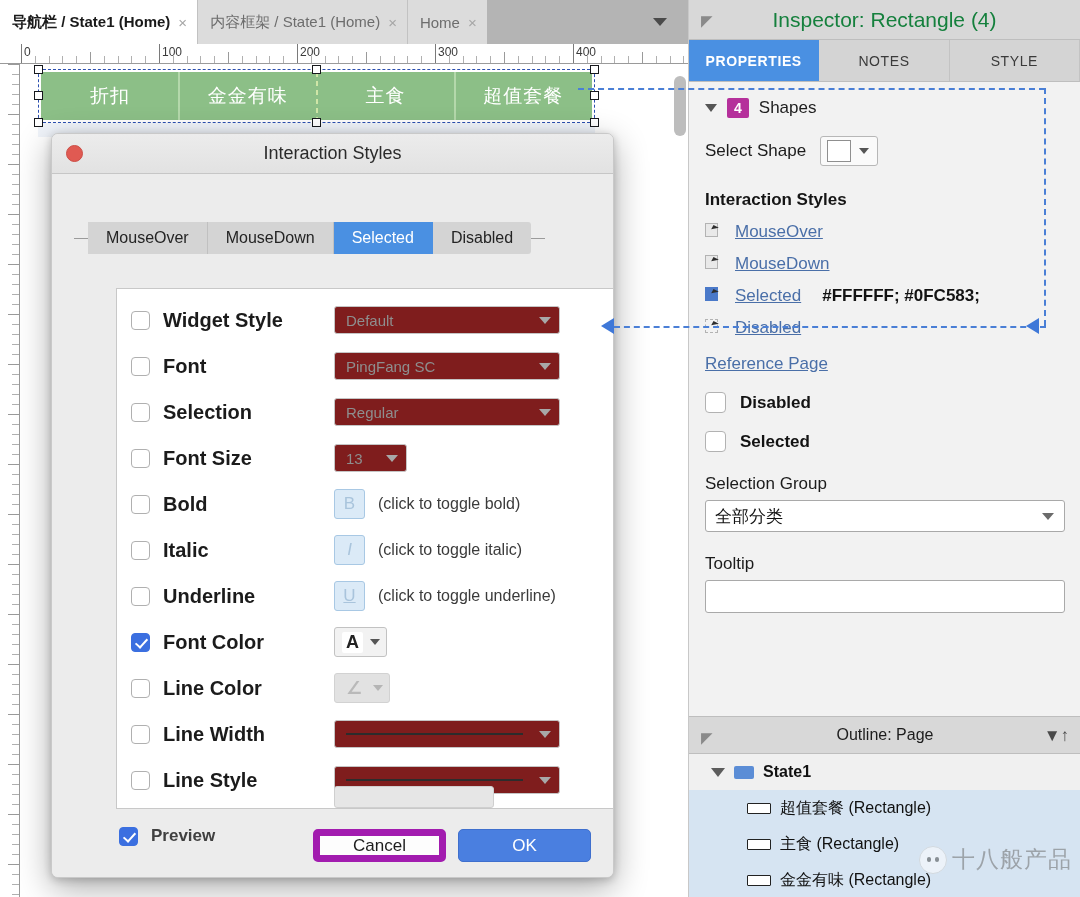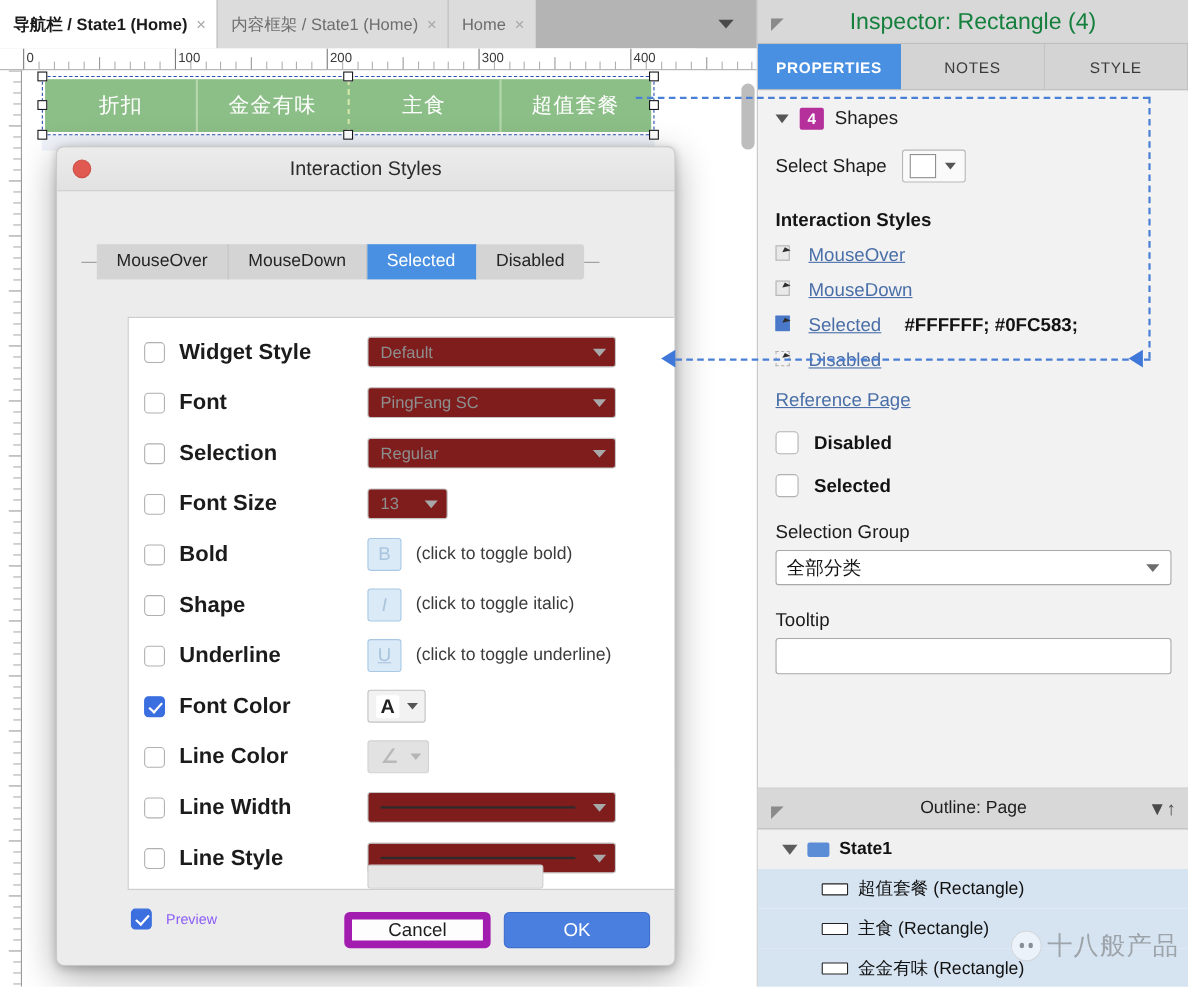--- a/index.html
+++ b/index.html
@@ -176,21 +176,21 @@
   .sm-caret { width: 0; height: 0; border-left: 5px solid transparent;
     border-right: 5px solid transparent; border-top: 6px solid #555; }
   .sm-caret.dim { border-top-color: #b5b5b5; }
   #partialrow {
     position: absolute; left: 217px; top: 497px; width: 160px; height: 22px;
     background: #e6e6e6; border: 1px solid #cfcfcf; border-radius: 3px;
   }
 
   
   #previewrow { position: absolute; left: 67px; top: 652px; display: flex; align-items: center; }
-  #previewlabel { font-size: 13px; color: #8b5cf6; font-weight: normal; margin-left: 13px; }
+  #previewlabel { font-size: 17px; color: #404040; font-weight: bold; margin-left: 13px; }
   #dlgbuttons { position: absolute; right: 22px; bottom: 17px; display: flex; gap: 12px; }
   .dbtn {
     min-width: 133px; height: 33px; border-radius: 5px; font-size: 17px;
     display: flex; align-items: center; justify-content: center;
   }
   #cancelbtn { background: #fdfdfd; border: 7px solid #a21caf; color: #1d1d1d; }
   #okbtn { background: #4a7fe0; border: 1px solid #3f6fcd; color: #ffffff; }
 
   
   #inspector { position: absolute; left: 688px; top: 0; width: 392px; height: 897px;
@@ -540,21 +540,21 @@
             <span class="cbox"></span>
             <span class="olabel">Bold</span>
             <span class="ocontrol">
               <span class="tgl">B</span>
               <span class="hint">(click to toggle bold)</span>
             </span>
           </div>
 
           <div class="orow" style="top:238px">
             <span class="cbox"></span>
-            <span class="olabel">Shape</span>
+            <span class="olabel">Italic</span>
             <span class="ocontrol">
               <span class="tgl" style="font-style:italic">I</span>
               <span class="hint">(click to toggle italic)</span>
             </span>
           </div>
 
           <div class="orow" style="top:284px">
             <span class="cbox"></span>
             <span class="olabel">Underline</span>
             <span class="ocontrol">

